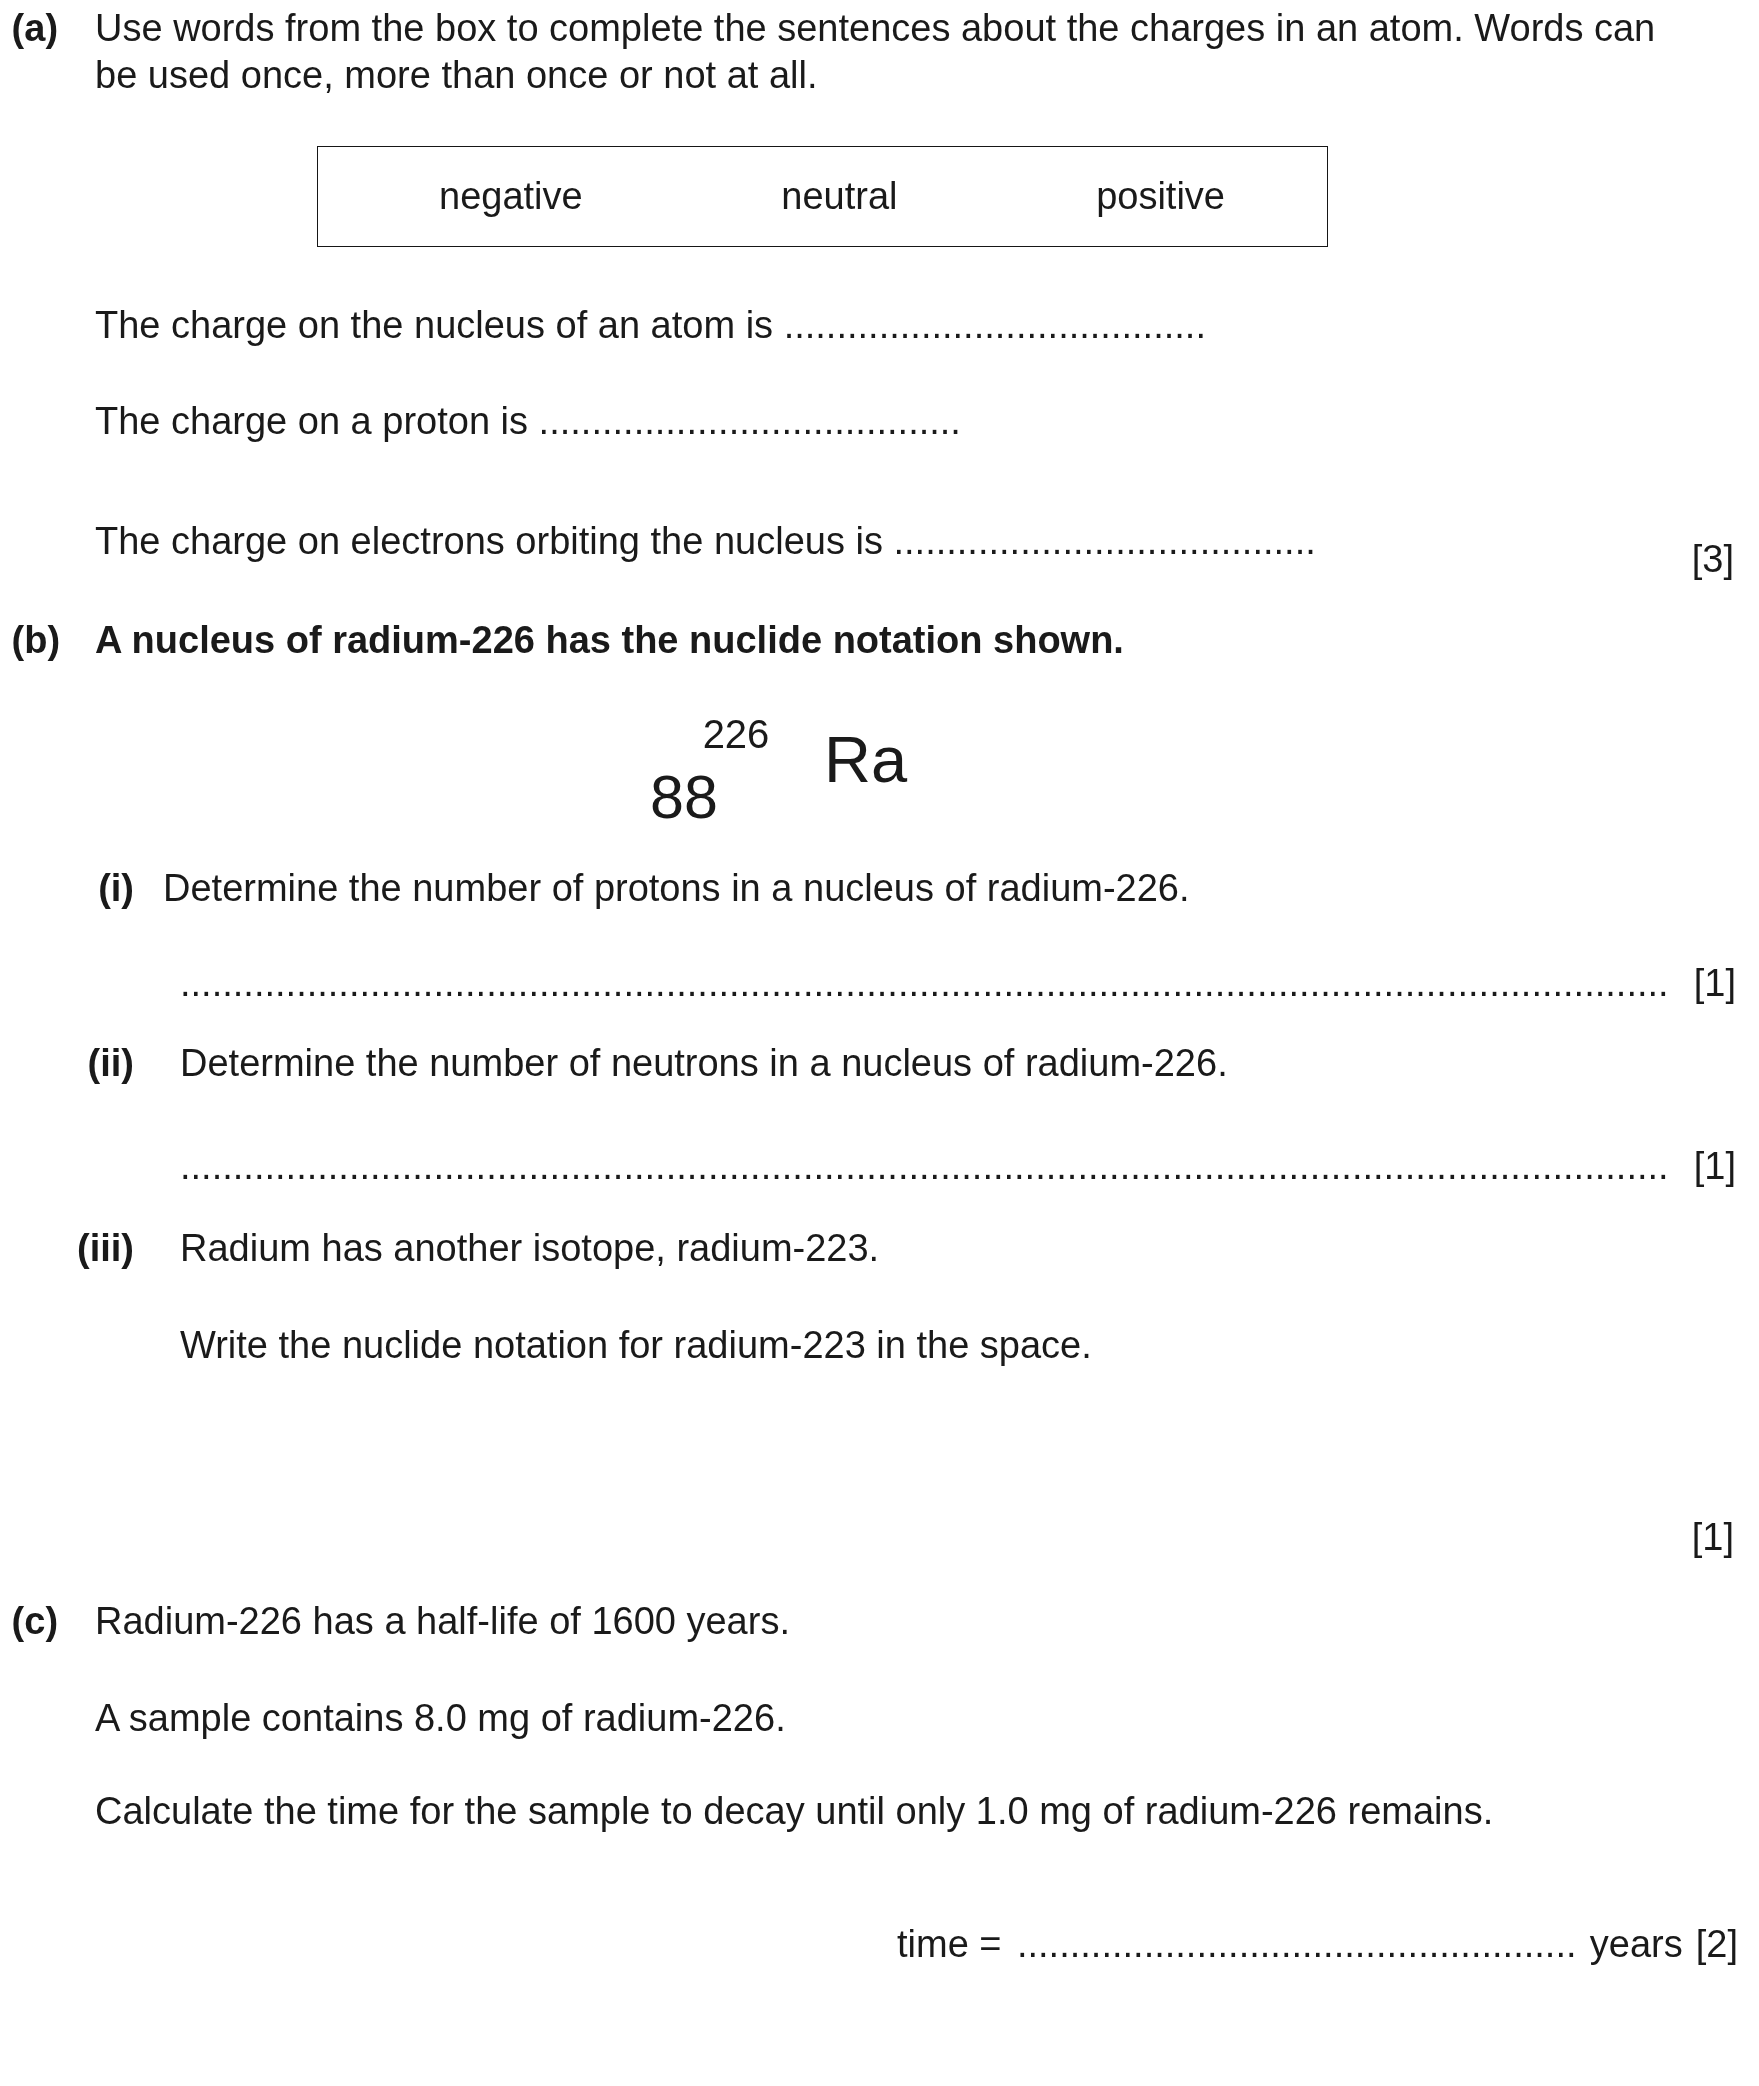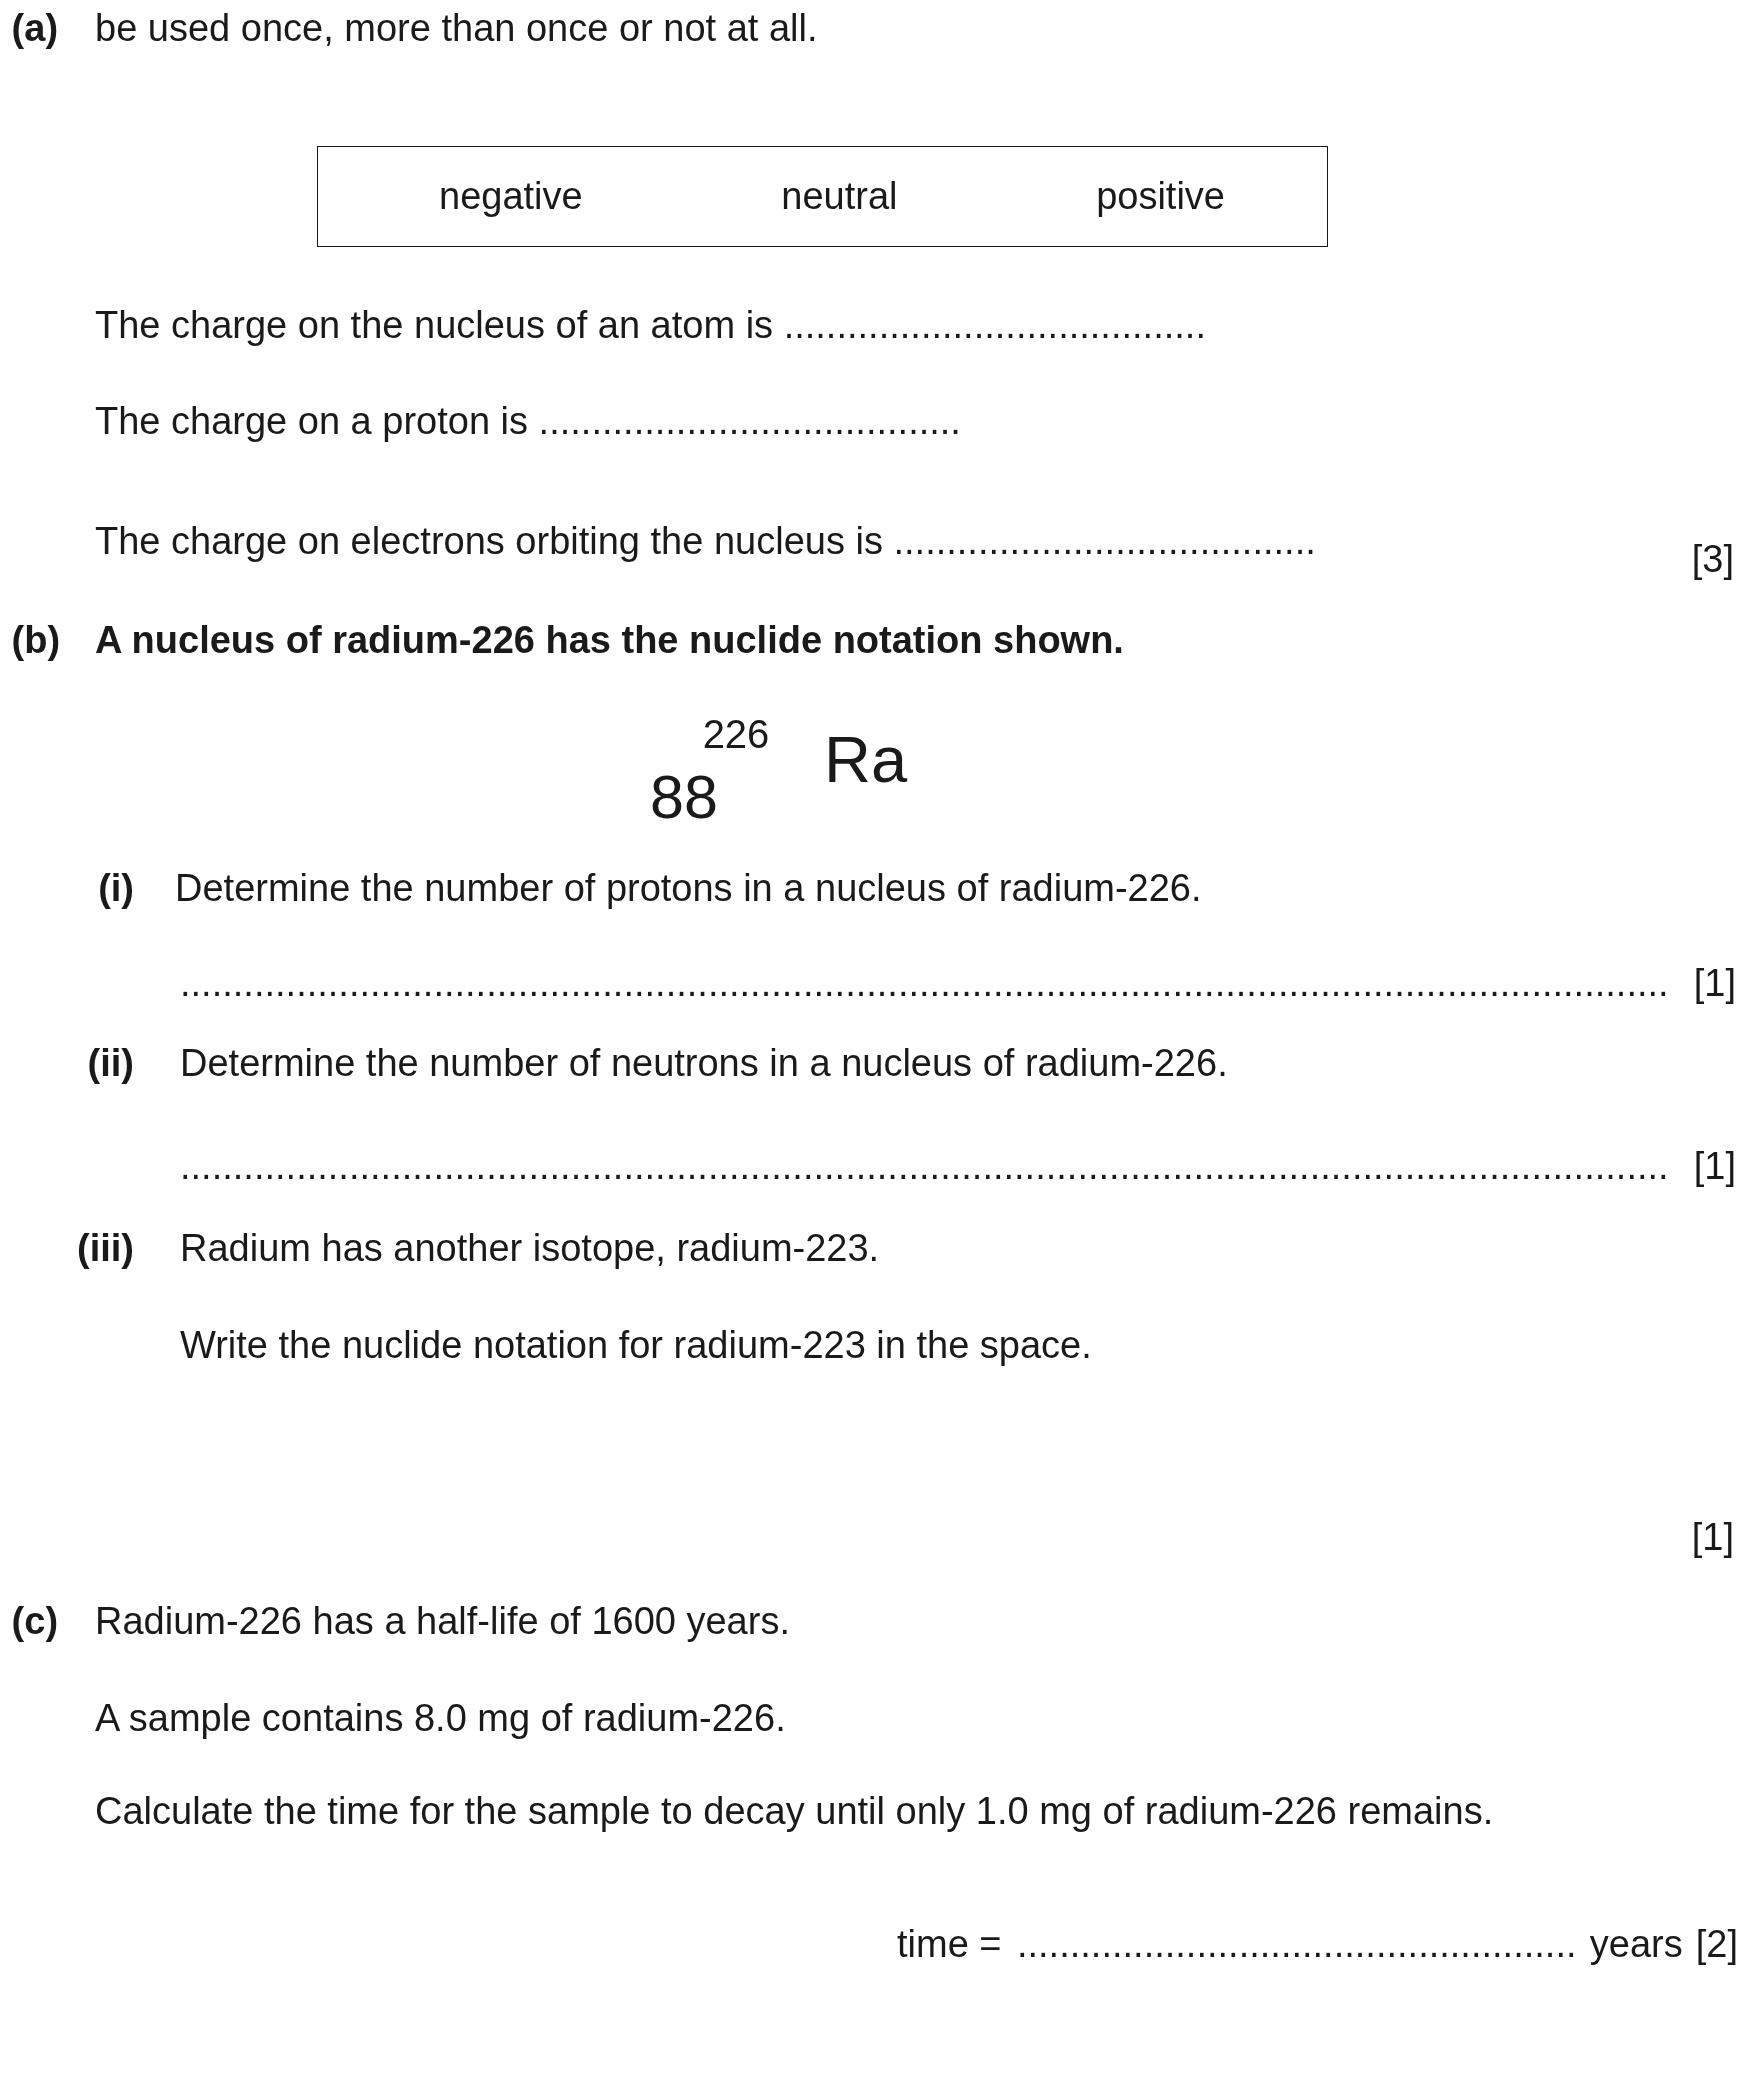--- a/index.html
+++ b/index.html
@@ -41,21 +41,21 @@
   
   .pb-marker { left: 11.6px;  top: 619px; }
   .pb-prompt { left: 95px; top: 619px; font-weight: bold; }
 
   .nuclide-mass   { left: 650px; top: 712px; width: 172px; text-align: center; font-size: 40px; line-height: 45px; }
   .nuclide-atomic { left: 650px; top: 775px; width: 172px; text-align: left; font-size: 61px; line-height: 45px; }
   .nuclide-symbol { left: 824px; top: 728px; font-size: 65px; line-height: 64px; }
 
   .sub-marker { width: 70px; text-align: right; font-weight: bold; }
   .sub-i-marker   { left: 64px; top: 867px; }
-  .sub-i-prompt   { left: 175px; top: 867px; }
+  .sub-i-prompt   { left: 163px; top: 867px; }
   .sub-ii-marker  { left: 64px; top: 1042px; }
   .sub-ii-prompt  { left: 180px; top: 1042px; }
   .sub-iii-marker { left: 64px; top: 1227px; }
   .sub-iii-l1     { left: 180px; top: 1227px; }
   .sub-iii-l2     { left: 180px; top: 1324px; }
   .marks-iii      { right: 26px; top: 1516px; }
 
   .answer-line {
     left: 180px; right: 24px;
     display: flex;
@@ -89,20 +89,21 @@
   }
   .time-mark { margin-left: 13px; }
 </style>
 </head>
 <body>
 
 <div class="page">
 
   <div class="abs pa-marker bold">(a)</div>
   <div class="abs pa-prompt">
+    <div>Use words from the box to complete the sentences about the charges in an atom. Words can</div>
     <div>be used once, more than once or not at all.</div>
   </div>
 
   <div class="abs sent1">
     <span>The charge on the nucleus of an atom is </span><span>........................................</span>
   </div>
 
   <div class="abs word-box">
     <span>negative</span>
     <span>neutral</span>

